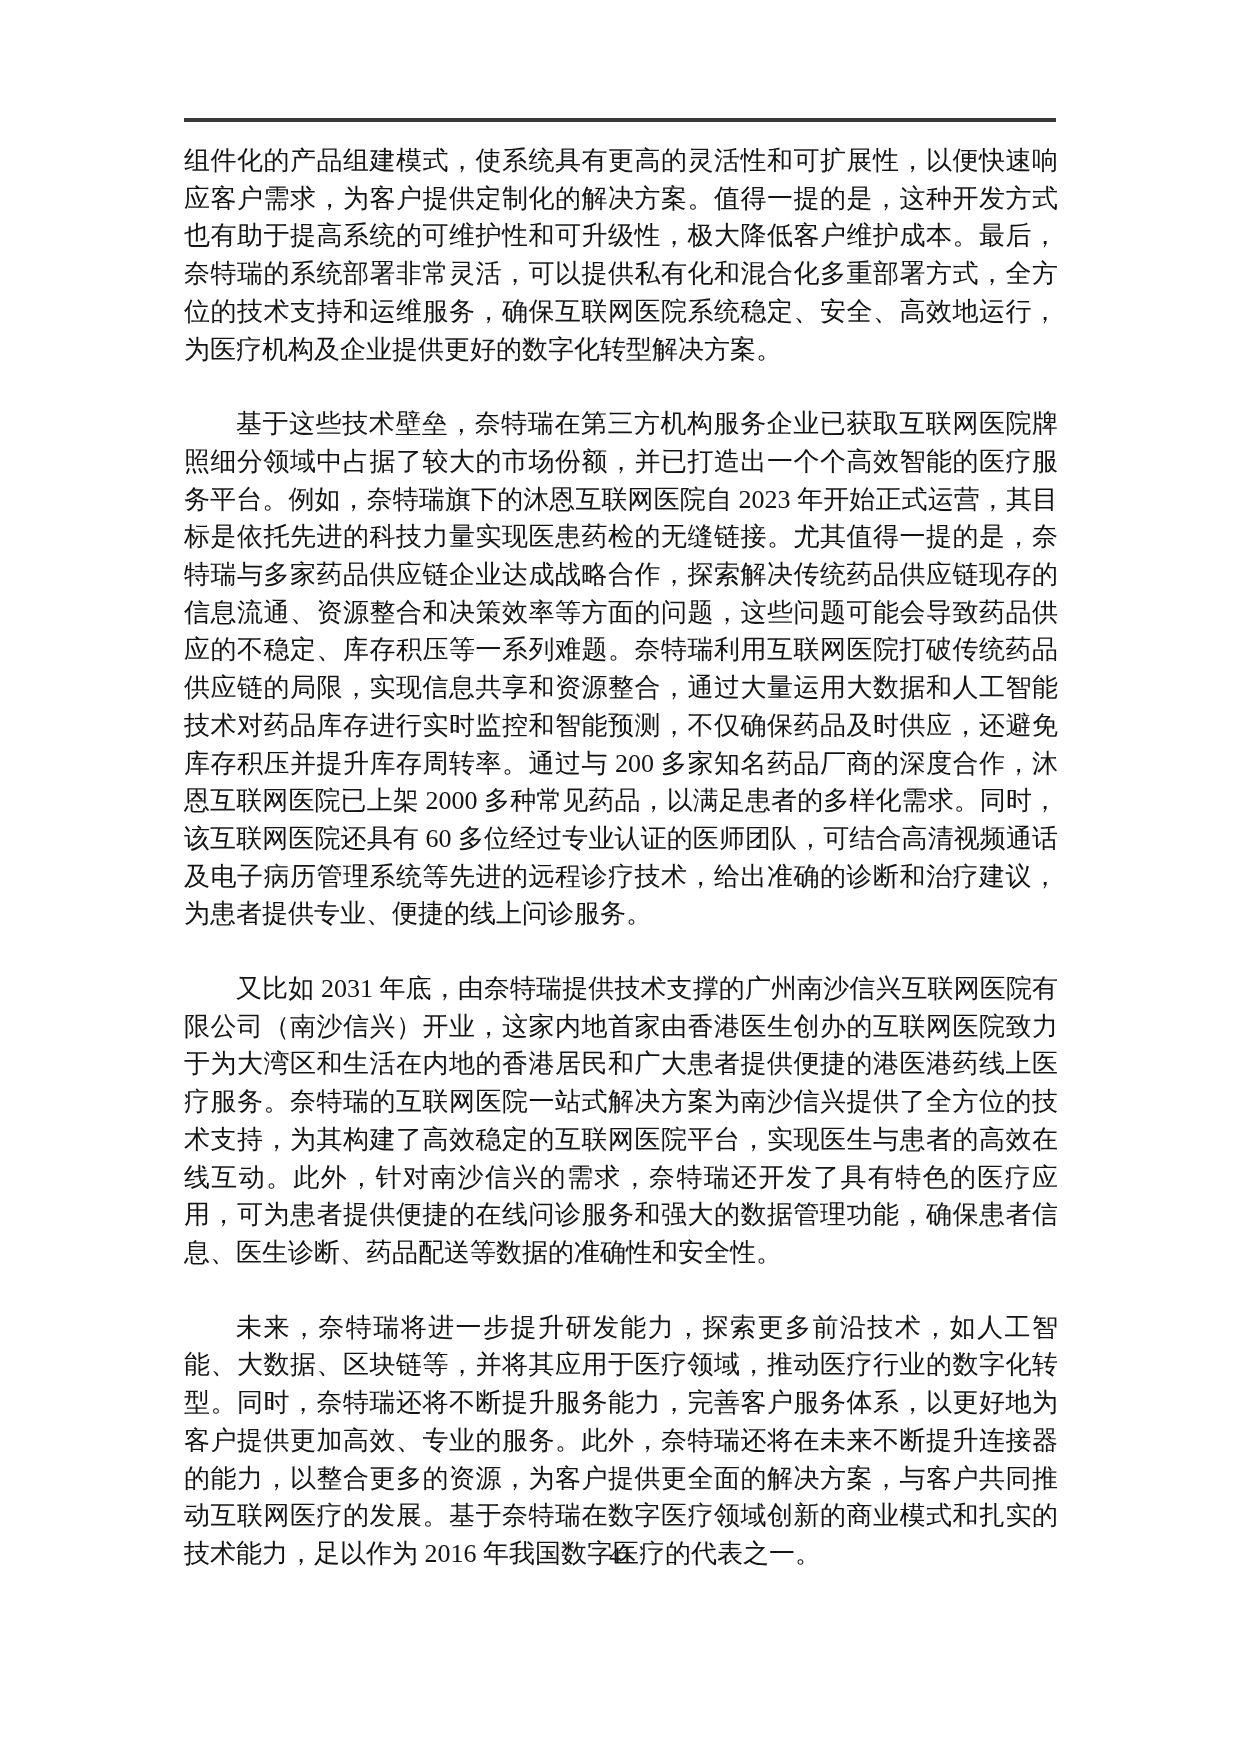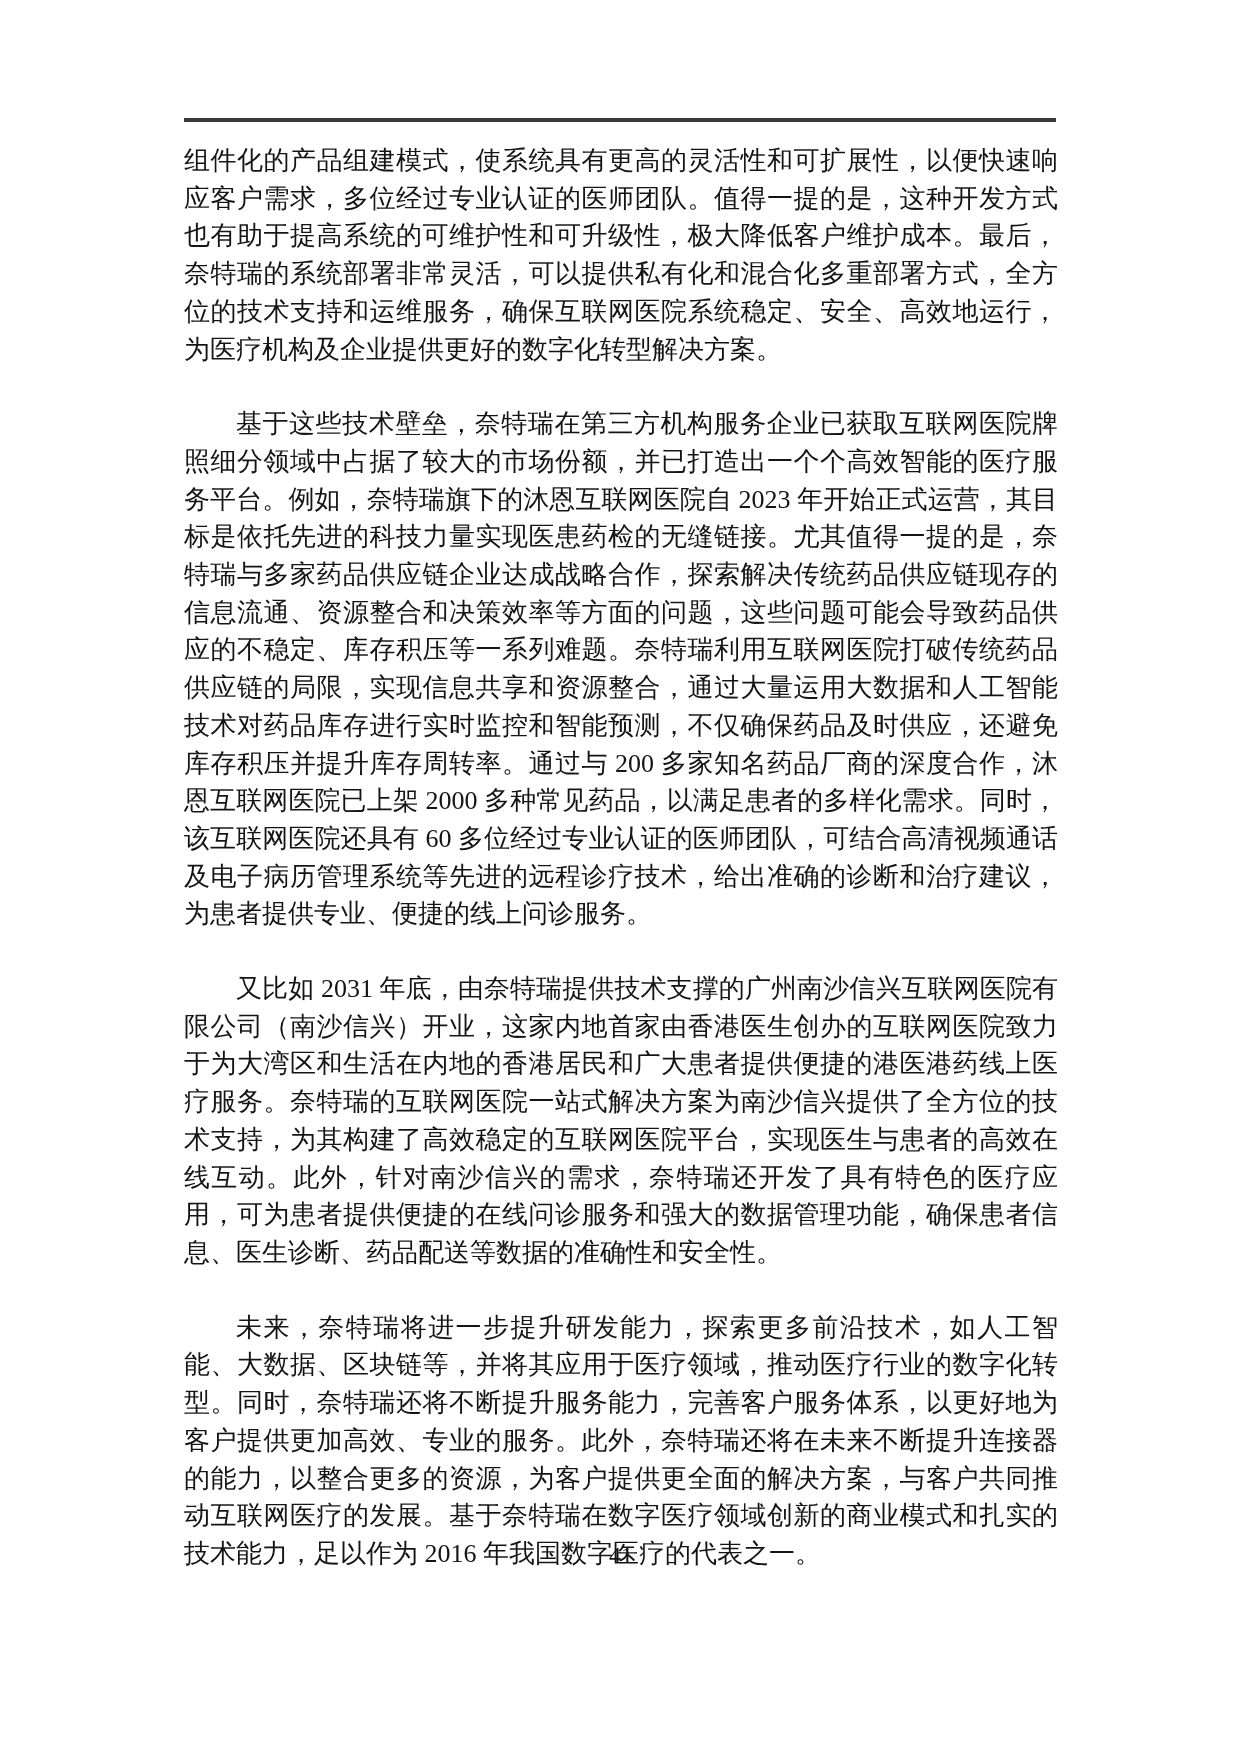--- a/index.html
+++ b/index.html
@@ -56,19 +56,19 @@
     line-height: 28px;
     color: var(--text-color, #141414);
   }
 </style>
 </head>
 <body>
 
 <div class="page">
   <hr class="top-rule">
   <main class="body-text" id="paragraph-container">
-      <p class="para">组件化的产品组建模式，使系统具有更高的灵活性和可扩展性，以便快速响应客户需求，多位经过专业认证的医师团队。值得一提的是，这种开发方式也有助于提高系统的可维护性和可升级性，极大降低客户维护成本。最后，奈特瑞的系统部署非常灵活，可以提供私有化和混合化多重部署方式，全方位的技术支持和运维服务，确保互联网医院系统稳定、安全、高效地运行，为医疗机构及企业提供更好的数字化转型解决方案。</p>
+      <p class="para">组件化的产品组建模式，使系统具有更高的灵活性和可扩展性，以便快速响应客户需求，为客户提供定制化的解决方案。值得一提的是，这种开发方式也有助于提高系统的可维护性和可升级性，极大降低客户维护成本。最后，奈特瑞的系统部署非常灵活，可以提供私有化和混合化多重部署方式，全方位的技术支持和运维服务，确保互联网医院系统稳定、安全、高效地运行，为医疗机构及企业提供更好的数字化转型解决方案。</p>
       <p class="para indent">基于这些技术壁垒，奈特瑞在第三方机构服务企业已获取互联网医院牌照细分领域中占据了较大的市场份额，并已打造出一个个高效智能的医疗服务平台。例如，奈特瑞旗下的沐恩互联网医院自 2023 年开始正式运营，其目标是依托先进的科技力量实现医患药检的无缝链接。尤其值得一提的是，奈特瑞与多家药品供应链企业达成战略合作，探索解决传统药品供应链现存的信息流通、资源整合和决策效率等方面的问题，这些问题可能会导致药品供应的不稳定、库存积压等一系列难题。奈特瑞利用互联网医院打破传统药品供应链的局限，实现信息共享和资源整合，通过大量运用大数据和人工智能技术对药品库存进行实时监控和智能预测，不仅确保药品及时供应，还避免库存积压并提升库存周转率。通过与 200 多家知名药品厂商的深度合作，沐恩互联网医院已上架 2000 多种常见药品，以满足患者的多样化需求。同时，该互联网医院还具有 60 多位经过专业认证的医师团队，可结合高清视频通话及电子病历管理系统等先进的远程诊疗技术，给出准确的诊断和治疗建议，为患者提供专业、便捷的线上问诊服务。</p>
       <p class="para indent">又比如 2031 年底，由奈特瑞提供技术支撑的广州南沙信兴互联网医院有限公司（南沙信兴）开业，这家内地首家由香港医生创办的互联网医院致力于为大湾区和生活在内地的香港居民和广大患者提供便捷的港医港药线上医疗服务。奈特瑞的互联网医院一站式解决方案为南沙信兴提供了全方位的技术支持，为其构建了高效稳定的互联网医院平台，实现医生与患者的高效在线互动。此外，针对南沙信兴的需求，奈特瑞还开发了具有特色的医疗应用，可为患者提供便捷的在线问诊服务和强大的数据管理功能，确保患者信息、医生诊断、药品配送等数据的准确性和安全性。</p>
       <p class="para indent">未来，奈特瑞将进一步提升研发能力，探索更多前沿技术，如人工智能、大数据、区块链等，并将其应用于医疗领域，推动医疗行业的数字化转型。同时，奈特瑞还将不断提升服务能力，完善客户服务体系，以更好地为客户提供更加高效、专业的服务。此外，奈特瑞还将在未来不断提升连接器的能力，以整合更多的资源，为客户提供更全面的解决方案，与客户共同推动互联网医疗的发展。基于奈特瑞在数字医疗领域创新的商业模式和扎实的技术能力，足以作为 2016 年我国数字医疗的代表之一。</p>
     </main>
   <div class="page-number">41</div>
 </div>
 
 </body></html>

